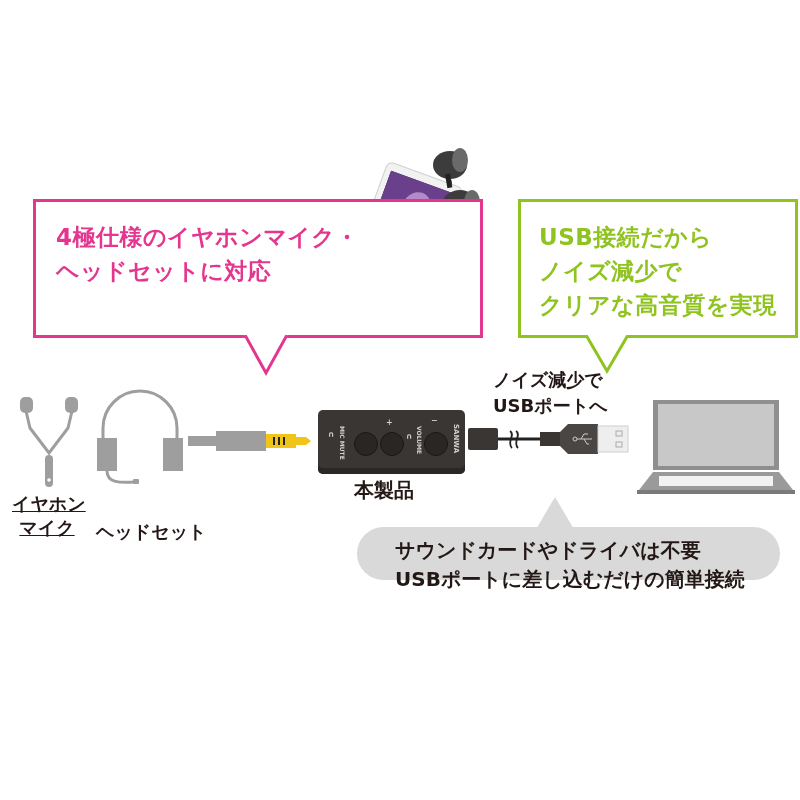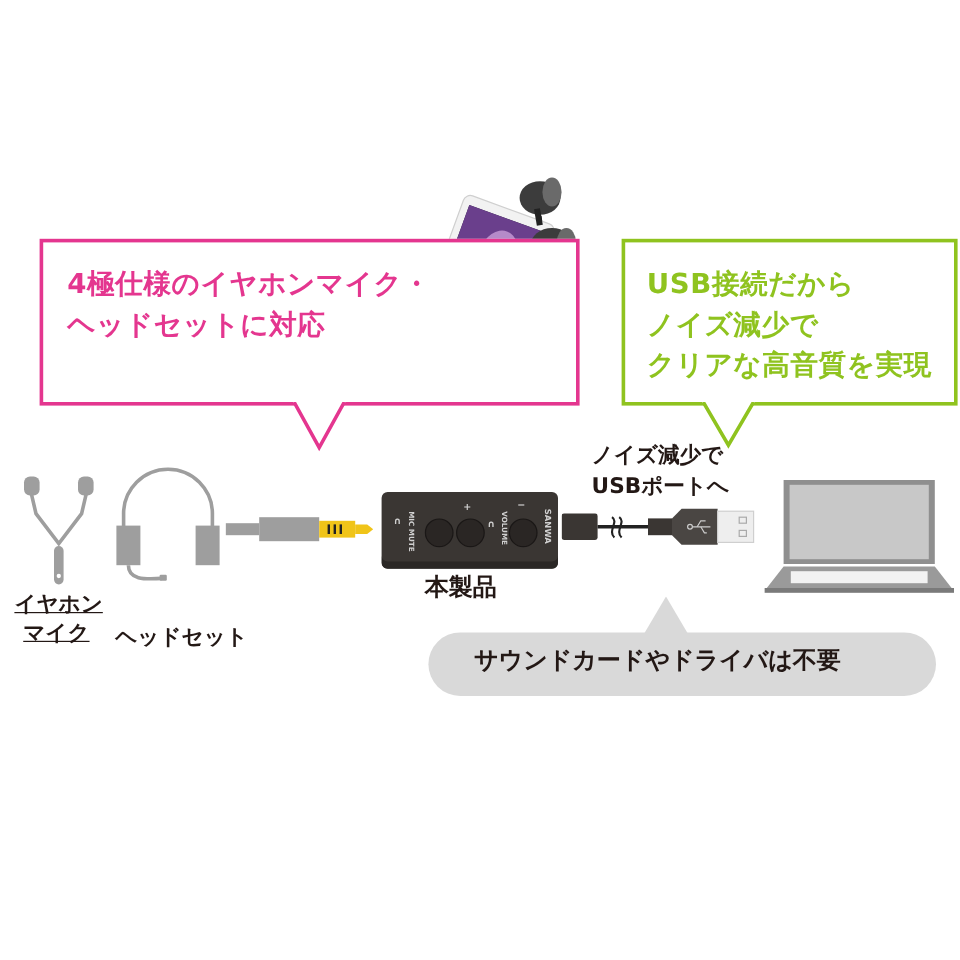--- a/index.html
+++ b/index.html
@@ -165,14 +165,15 @@
   <div>ノイズ減少で</div>
   <div>USBポートへ</div>
 </div>
 
 <svg class="abs" style="left:535px;top:497px;" width="40" height="34" viewBox="0 0 40 34">
   <polygon points="20,0 0,34 40,34" fill="#d9d9d9"></polygon>
 </svg>
 <div class="abs bubble-gray">
   <div class="txt">
     <div>サウンドカードやドライバは不要</div>
+    <div>USBポートに差し込むだけの簡単接続</div>
   </div>
 </div>
 
 </body></html>

